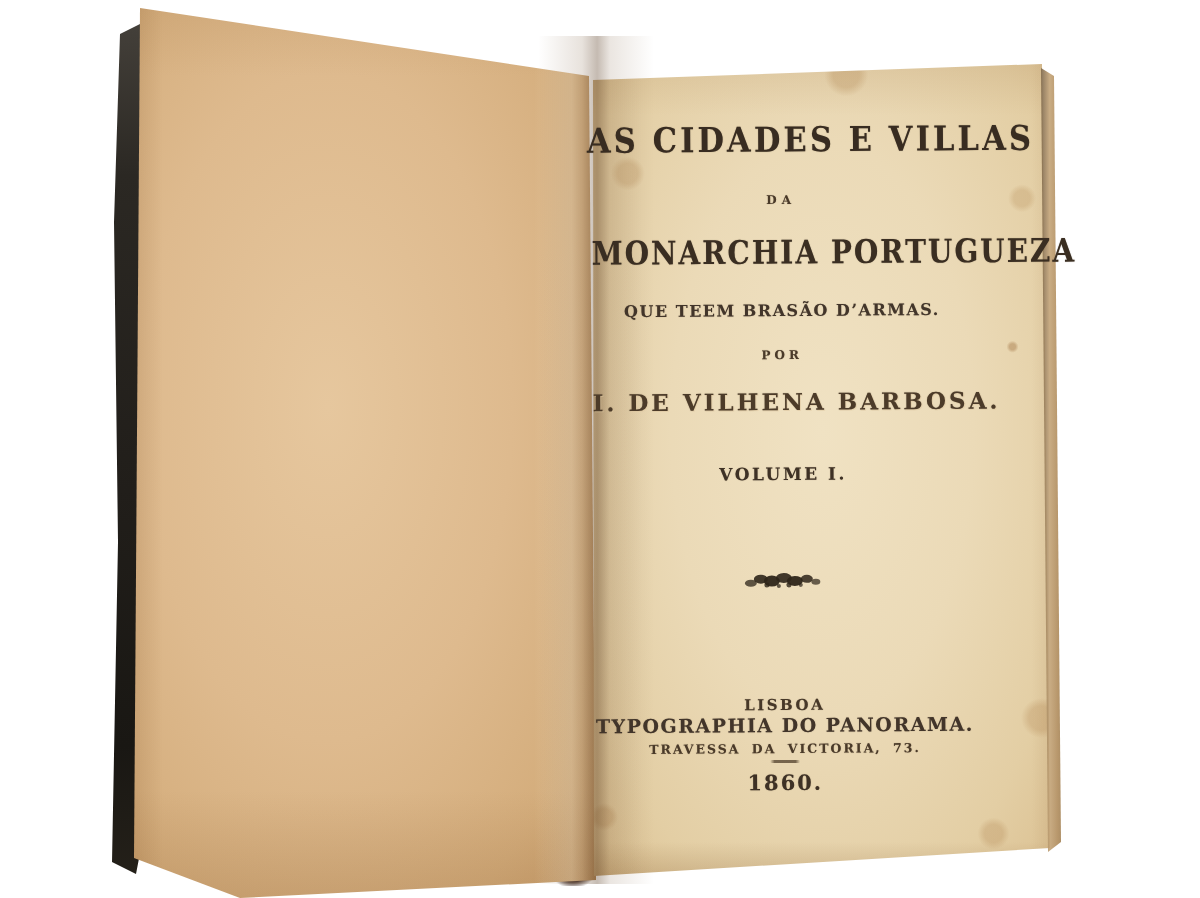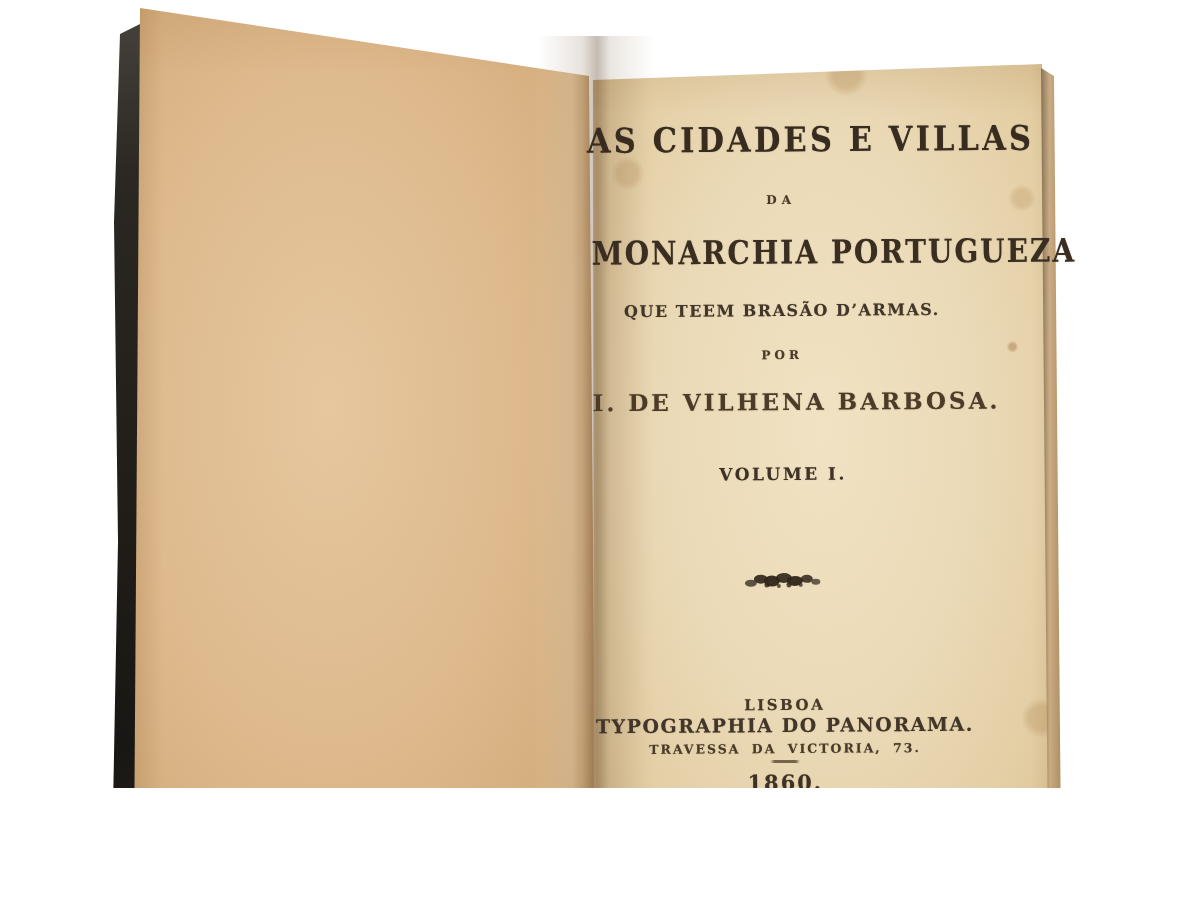--- a/index.html
+++ b/index.html
@@ -1,17 +1,17 @@
 <!DOCTYPE html>
 <html><head>
 <meta charset="utf-8">
 <style>
   html,body{margin:0;padding:0;}
   .scene{
-    position:relative;width:1200px;height:788px;overflow:hidden;
+    position:relative;width:1200px;height:898px;overflow:hidden;
     background:#ffffff;font-family:"DejaVu Serif", serif;
   }
   .shape{position:absolute;}
   
   .cover-edge{
     left:106px;top:22px;width:52px;height:852px;
     background:linear-gradient(180deg,#44403a 0%,#2b2823 18%,#211e1a 55%,#191713 85%,#242019 100%);
     clip-path:polygon(14px 12px,38px 0px,46px 250px,44px 620px,40px 800px,30px 852px,6px 840px,12px 520px,8px 200px);
     filter:drop-shadow(2px 3px 4px rgba(60,50,40,.35));
   }

